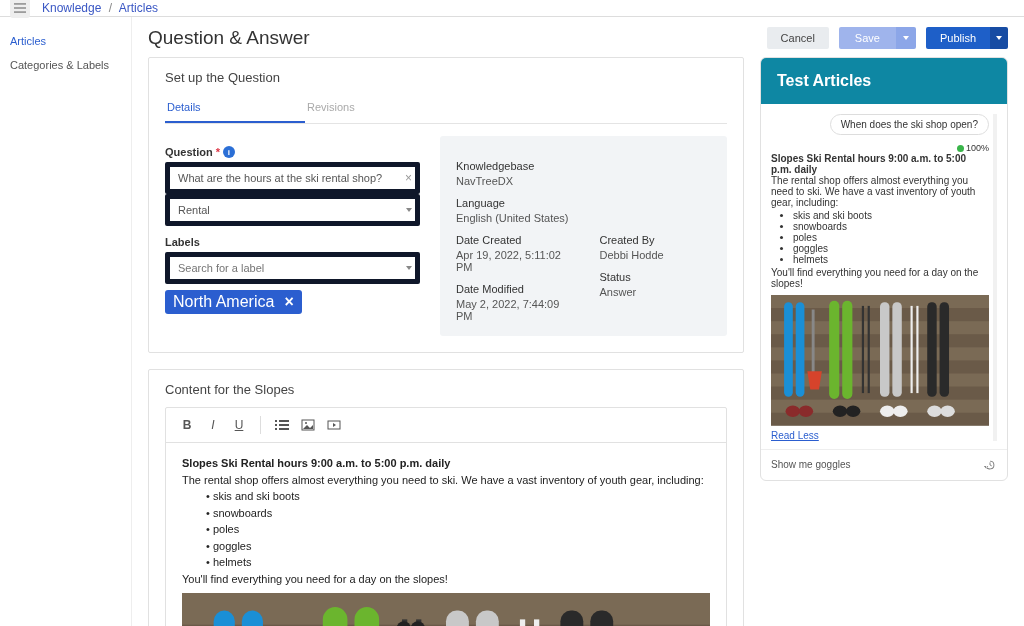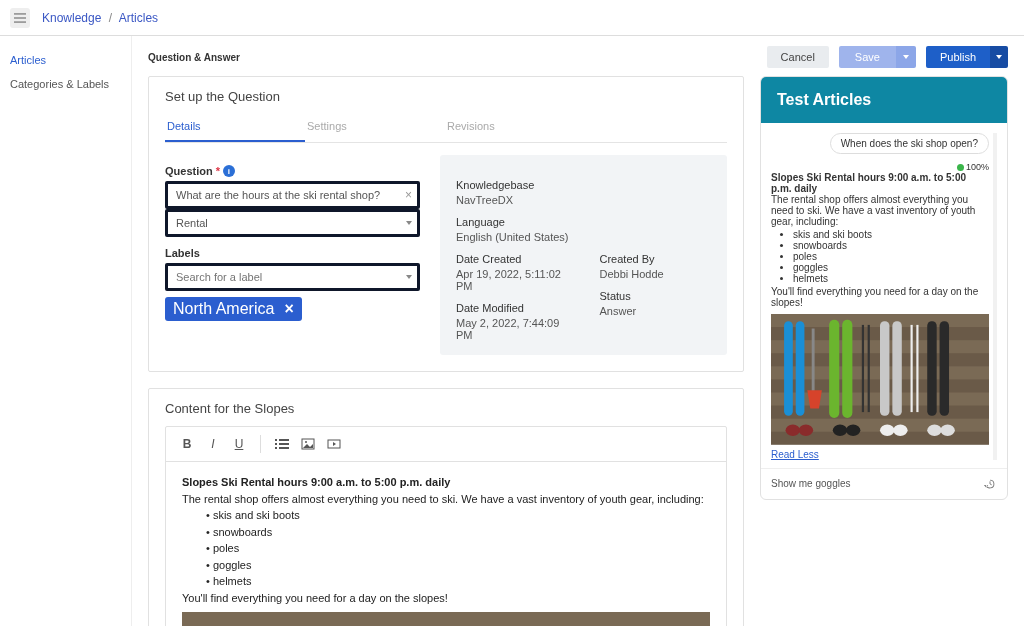--- a/index.html
+++ b/index.html
@@ -1,29 +1,29 @@
 <!DOCTYPE html>
 <html><head>
 <meta charset="utf-8">
 <style>
 * { box-sizing: border-box; margin: 0; padding: 0; }
 body { font-family: -apple-system, BlinkMacSystemFont, "Segoe UI", Arial, sans-serif; font-size: 12px; color: #333; background: #fff; }
-.topbar { height: 36px; border-bottom: 1px solid #ddd; display: flex; align-items: center; padding: 0 10px; }
+.topbar { height: 17px; border-bottom: 1px solid #ddd; display: flex; align-items: center; padding: 0 10px; }
 .hamburger { width: 20px; height: 20px; background: #eee; border-radius: 3px; display: flex; align-items: center; justify-content: center; cursor: pointer; margin-right: 12px; }
 .hamburger svg { width: 12px; height: 12px; fill: #888; }
 .breadcrumb { font-size: 12px; }
 .breadcrumb a { color: #3a57c4; text-decoration: none; }
 .breadcrumb .sep { color: #888; margin: 0 4px; }
 .layout { display: flex; min-height: calc(626px - 32px); }
 .leftnav { width: 132px; border-right: 1px solid #eee; padding: 12px 0 0 10px; }
 .leftnav .nav-item { font-size: 11px; padding: 6px 0; cursor: pointer; color: #555; }
 .leftnav .nav-item.active { color: #2b5ecf; }
 .main { flex: 1; padding: 10px 16px 16px 16px; position: relative; }
 .main-header { display: flex; justify-content: space-between; align-items: center; margin-bottom: 8px; }
-.page-title { font-size: 10px; font-weight: 700; color: #333; }
+.page-title { font-size: 19px; font-weight: 400; color: #333; }
 .actions { display: flex; gap: 10px; align-items: center; }
 .btn { padding: 5px 14px; font-size: 11px; border: none; border-radius: 2px; cursor: pointer; }
 .btn-cancel { background: #e9ecef; color: #444; }
 .btn-split { display: flex; }
 .btn-save { background: #9fb4ec; color: #fff; padding: 5px 16px; border-radius: 2px 0 0 2px; }
 .btn-save-caret { background: #8ca6e8; width: 20px; display:flex; align-items:center; justify-content:center; border-radius: 0 2px 2px 0; }
 .btn-publish { background: #1e5fc8; color: #fff; padding: 5px 14px; border-radius: 2px 0 0 2px; }
 .btn-publish-caret { background: #174ca3; width: 18px; display:flex; align-items:center; justify-content:center; border-radius: 0 2px 2px 0; }
 .caret-down { width: 0; height: 0; border-left: 3px solid transparent; border-right: 3px solid transparent; border-top: 4px solid #fff; }
 .content-row { display: flex; gap: 16px; }
@@ -33,21 +33,21 @@
 .section-title { font-size: 13px; color: #444; margin-bottom: 10px; }
 .tabs { display: flex; border-bottom: 1px solid #e4e4e4; margin-bottom: 12px; }
 .tab { flex: 0 0 auto; width: 140px; padding: 6px 2px 8px; font-size: 11px; color: #aaa; cursor: pointer; }
 .tab.active { color: #2b5ecf; border-bottom: 2px solid #2b5ecf; }
 .form-grid { display: flex; gap: 20px; }
 .form-left { flex: 1; }
 .form-right { background: #f2f4f6; border-radius: 3px; padding: 14px 16px; flex: 1; }
 .field-label { font-size: 11px; font-weight: bold; margin: 10px 0 4px; display: flex; align-items:center; gap: 3px; }
 .req { color: #d34; }
 .info-icon { width: 12px; height:12px; background:#2b6fd6; border-radius:50%; color:#fff; font-size:8px; display:inline-flex; align-items:center; justify-content:center; cursor:pointer; }
-.text-input { width: 100%; border: 3px solid #0f172a; border-radius: 2px; padding: 5px 22px 5px 8px; font-size: 11px; color: #555; }
+.text-input { width: 100%; border: 5px solid #0f172a; border-radius: 2px; padding: 5px 22px 5px 8px; font-size: 11px; color: #555; }
 .select-wrap { position: relative; }
 .select-caret { position:absolute; right:8px; top:50%; transform:translateY(-50%); pointer-events:none; }
 .select-caret .caret-down { border-top-color:#888; }
 .clear-x { position:absolute; right:8px; top:50%; transform:translateY(-50%); color:#999; cursor:pointer; font-size:12px; }
 .chip { display:inline-flex; align-items:center; background:#2b5ecf; color:#fff; font-size:16px; padding:3px 8px; border-radius:3px; margin-top:6px; }
 .chip .chip-x { margin-left:10px; cursor:pointer; font-weight:bold; }
 .meta-row { display:flex; gap:32px; }
 .meta-block { flex:1; }
 .meta-label { font-size:11px; font-weight:normal; color:#333; margin-top:10px; }
 .meta-value { font-size:11px; color:#555; margin-top:3px; }
@@ -126,21 +126,20 @@
     </div>
 
     <div class="content-row">
       <div class="center-col">
 
         <div class="card">
           <div class="card-pad">
             <div class="section-title">Set up the Question</div>
             <div class="tabs">
               <div class="tab active">Details</div>
-              <div class="tab">Settings</div>
               <div class="tab">Revisions</div>
             </div>
 
             <div class="form-grid">
               <div class="form-left">
                 <div class="field-label">
                     <span>Question</span> 
                     <span class="req">*</span> 
                     <span class="info-icon">i</span>
                   </div>

